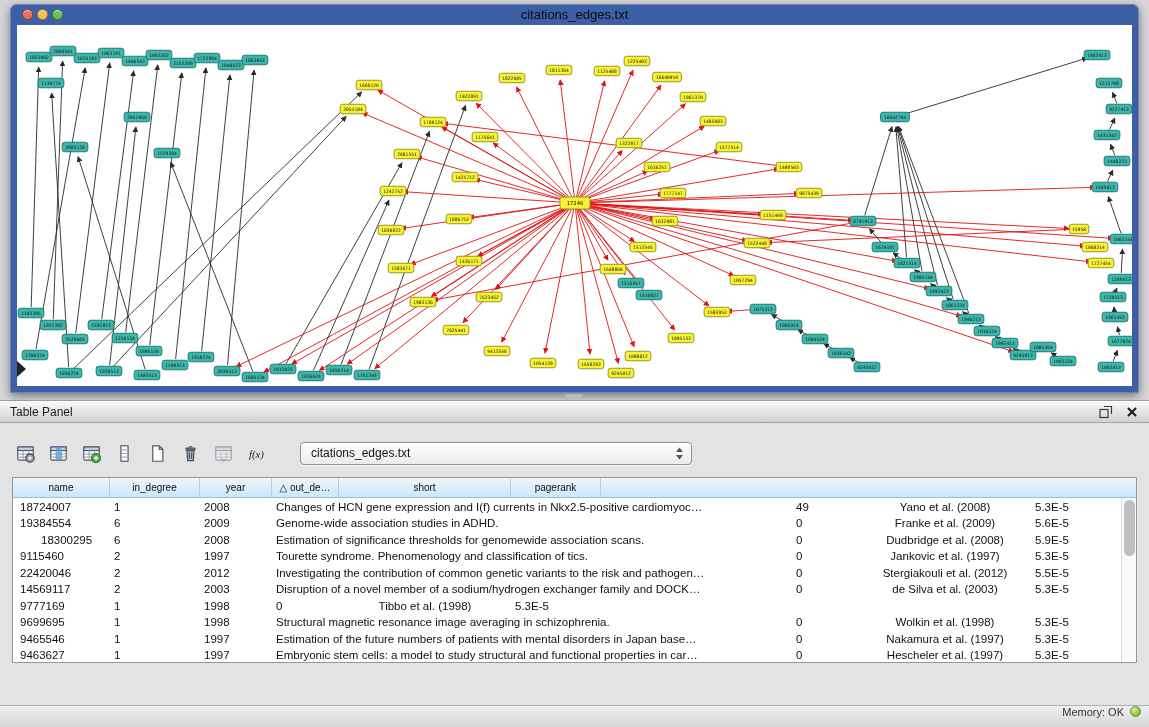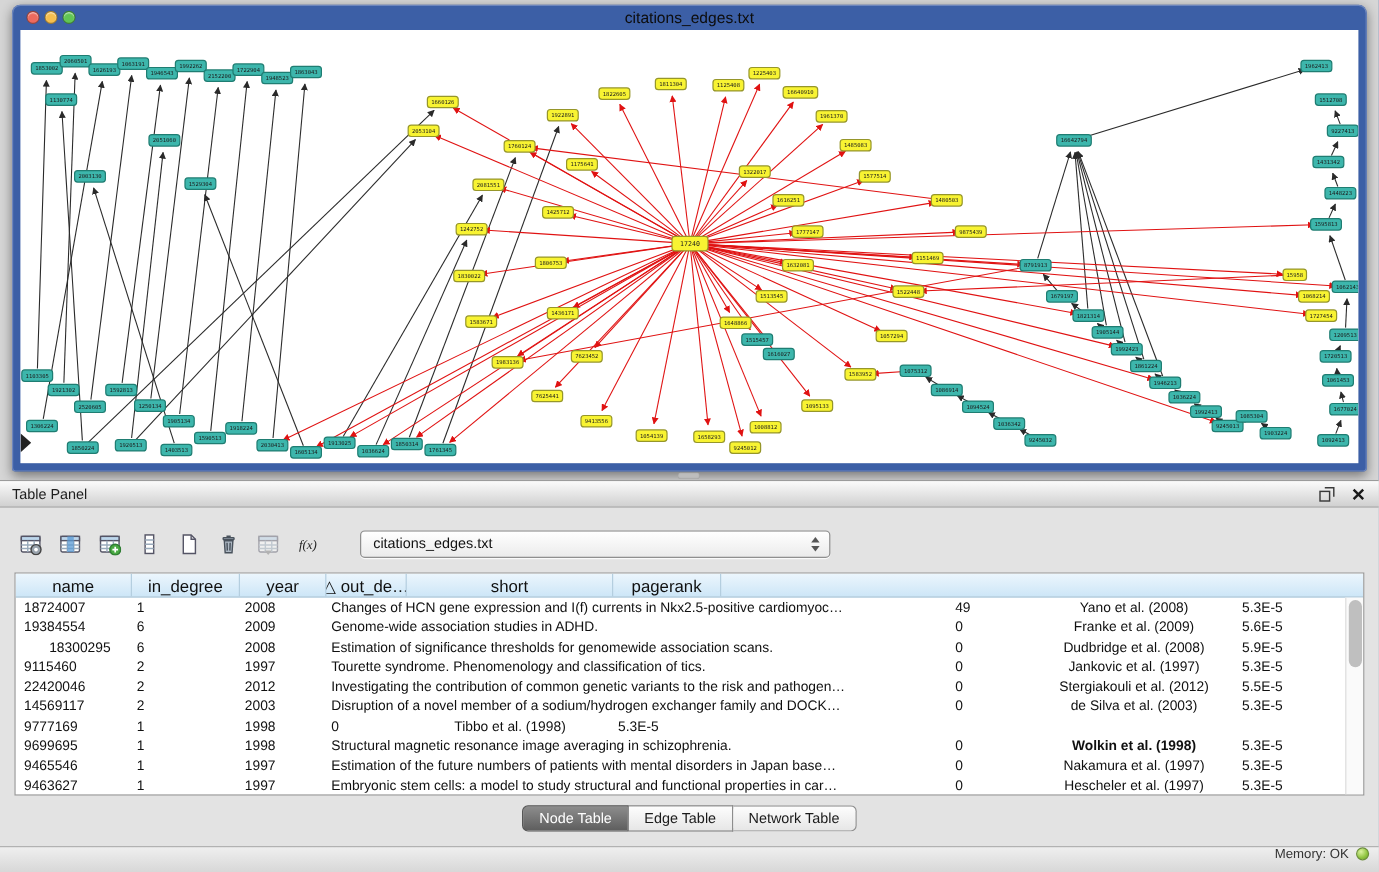--- a/index.html
+++ b/index.html
@@ -31,21 +31,21 @@
   .tbtn{width:27px;height:24px;margin-right:6px;display:flex;align-items:center;justify-content:center}
   .tbtn.disabled{opacity:.45}
   .combo{margin-left:24px;width:392px;height:23px;border:1px solid #8f8f8f;border-radius:4px;
          background:linear-gradient(#ffffff,#ebebeb);display:flex;align-items:center;padding:0 4px 0 10px;
          font-size:12px;color:#111;box-shadow:0 1px 0 rgba(255,255,255,.8)}
   .combo .lbl{flex:1;white-space:nowrap;overflow:hidden}
   .combo .arrows{width:15px;height:17px;display:flex;align-items:center;justify-content:center}
 
   .table{position:relative;border:1px solid #979797;background:#fff;height:186px;overflow:hidden}
   .thead{display:flex;height:20px;background:linear-gradient(#ecf6fd,#cde6f7);border-bottom:1px solid #9ebfd4;padding-right:15px}
-  .th{font-size:14px;color:#101010;display:flex;align-items:center;justify-content:center;
+  .th{font-size:10px;color:#101010;display:flex;align-items:center;justify-content:center;
       border-right:1px solid #b4cedf;height:100%;white-space:nowrap;overflow:hidden}
   .th.flex{flex:1}
   .tbody{position:absolute;left:0;right:15px;top:20px;bottom:0;overflow:hidden}
   .tr{display:flex;height:16.5px;align-items:flex-end}
   .td{font-size:11.5px;line-height:16px;color:#101010;white-space:nowrap;overflow:hidden;padding:0 4px}
   .td.flex{flex:1}
   .td0{padding-left:7px}
   .td5{text-align:center}
   .scroll{position:absolute;top:20px;right:0;bottom:0;width:15px;background:#fafafa;border-left:1px solid #dcdcdc}
   .thumb{position:absolute;top:2px;left:2px;width:11px;height:56px;border-radius:6px;background:#bfbfbf}
@@ -602,21 +602,21 @@
             <div class="td td4" style="width: 67px;">0</div>
             <div class="td td5" style="width: 172px;">Tibbo et al. (1998)</div>
             <div class="td td6" style="width: 90px;">5.3E-5</div>
           </div>
           <div class="tr">
             <div class="td td0" style="width: 97px;">9699695</div>
             <div class="td td1" style="width: 90px;">1</div>
             <div class="td td2" style="width: 72px;">1998</div>
             <div class="td td3 flex">Structural magnetic resonance image averaging in schizophrenia.</div>
             <div class="td td4" style="width: 67px;">0</div>
-            <div class="td td5" style="width: 172px; font-weight: bold;">Wolkin et al. (1998)</div>
+            <div class="td td5" style="width: 172px;">Wolkin et al. (1998)</div>
             <div class="td td6" style="width: 90px;">5.3E-5</div>
           </div>
           <div class="tr">
             <div class="td td0" style="width: 97px;">9465546</div>
             <div class="td td1" style="width: 90px;">1</div>
             <div class="td td2" style="width: 72px;">1997</div>
             <div class="td td3 flex">Estimation of the future numbers of patients with mental disorders in Japan base…</div>
             <div class="td td4" style="width: 67px;">0</div>
             <div class="td td5" style="width: 172px;">Nakamura et al. (1997)</div>
             <div class="td td6" style="width: 90px;">5.3E-5</div>
@@ -629,24 +629,19 @@
             <div class="td td4" style="width: 67px;">0</div>
             <div class="td td5" style="width: 172px;">Hescheler et al. (1997)</div>
             <div class="td td6" style="width: 90px;">5.3E-5</div>
           </div>
         </div>
       <div class="scroll">
         <div class="thumb"></div>
       </div>
     </div>
 
-    <div class="tabs">
-        <div class="tab active">Node Table</div>
-        <div class="tab">Edge Table</div>
-        <div class="tab">Network Table</div>
-      </div>
   </div>
 
   <div class="status">
     <span>Memory: OK</span>
     <span class="dot"></span>
   </div>
 </div>
 
 </body></html>

